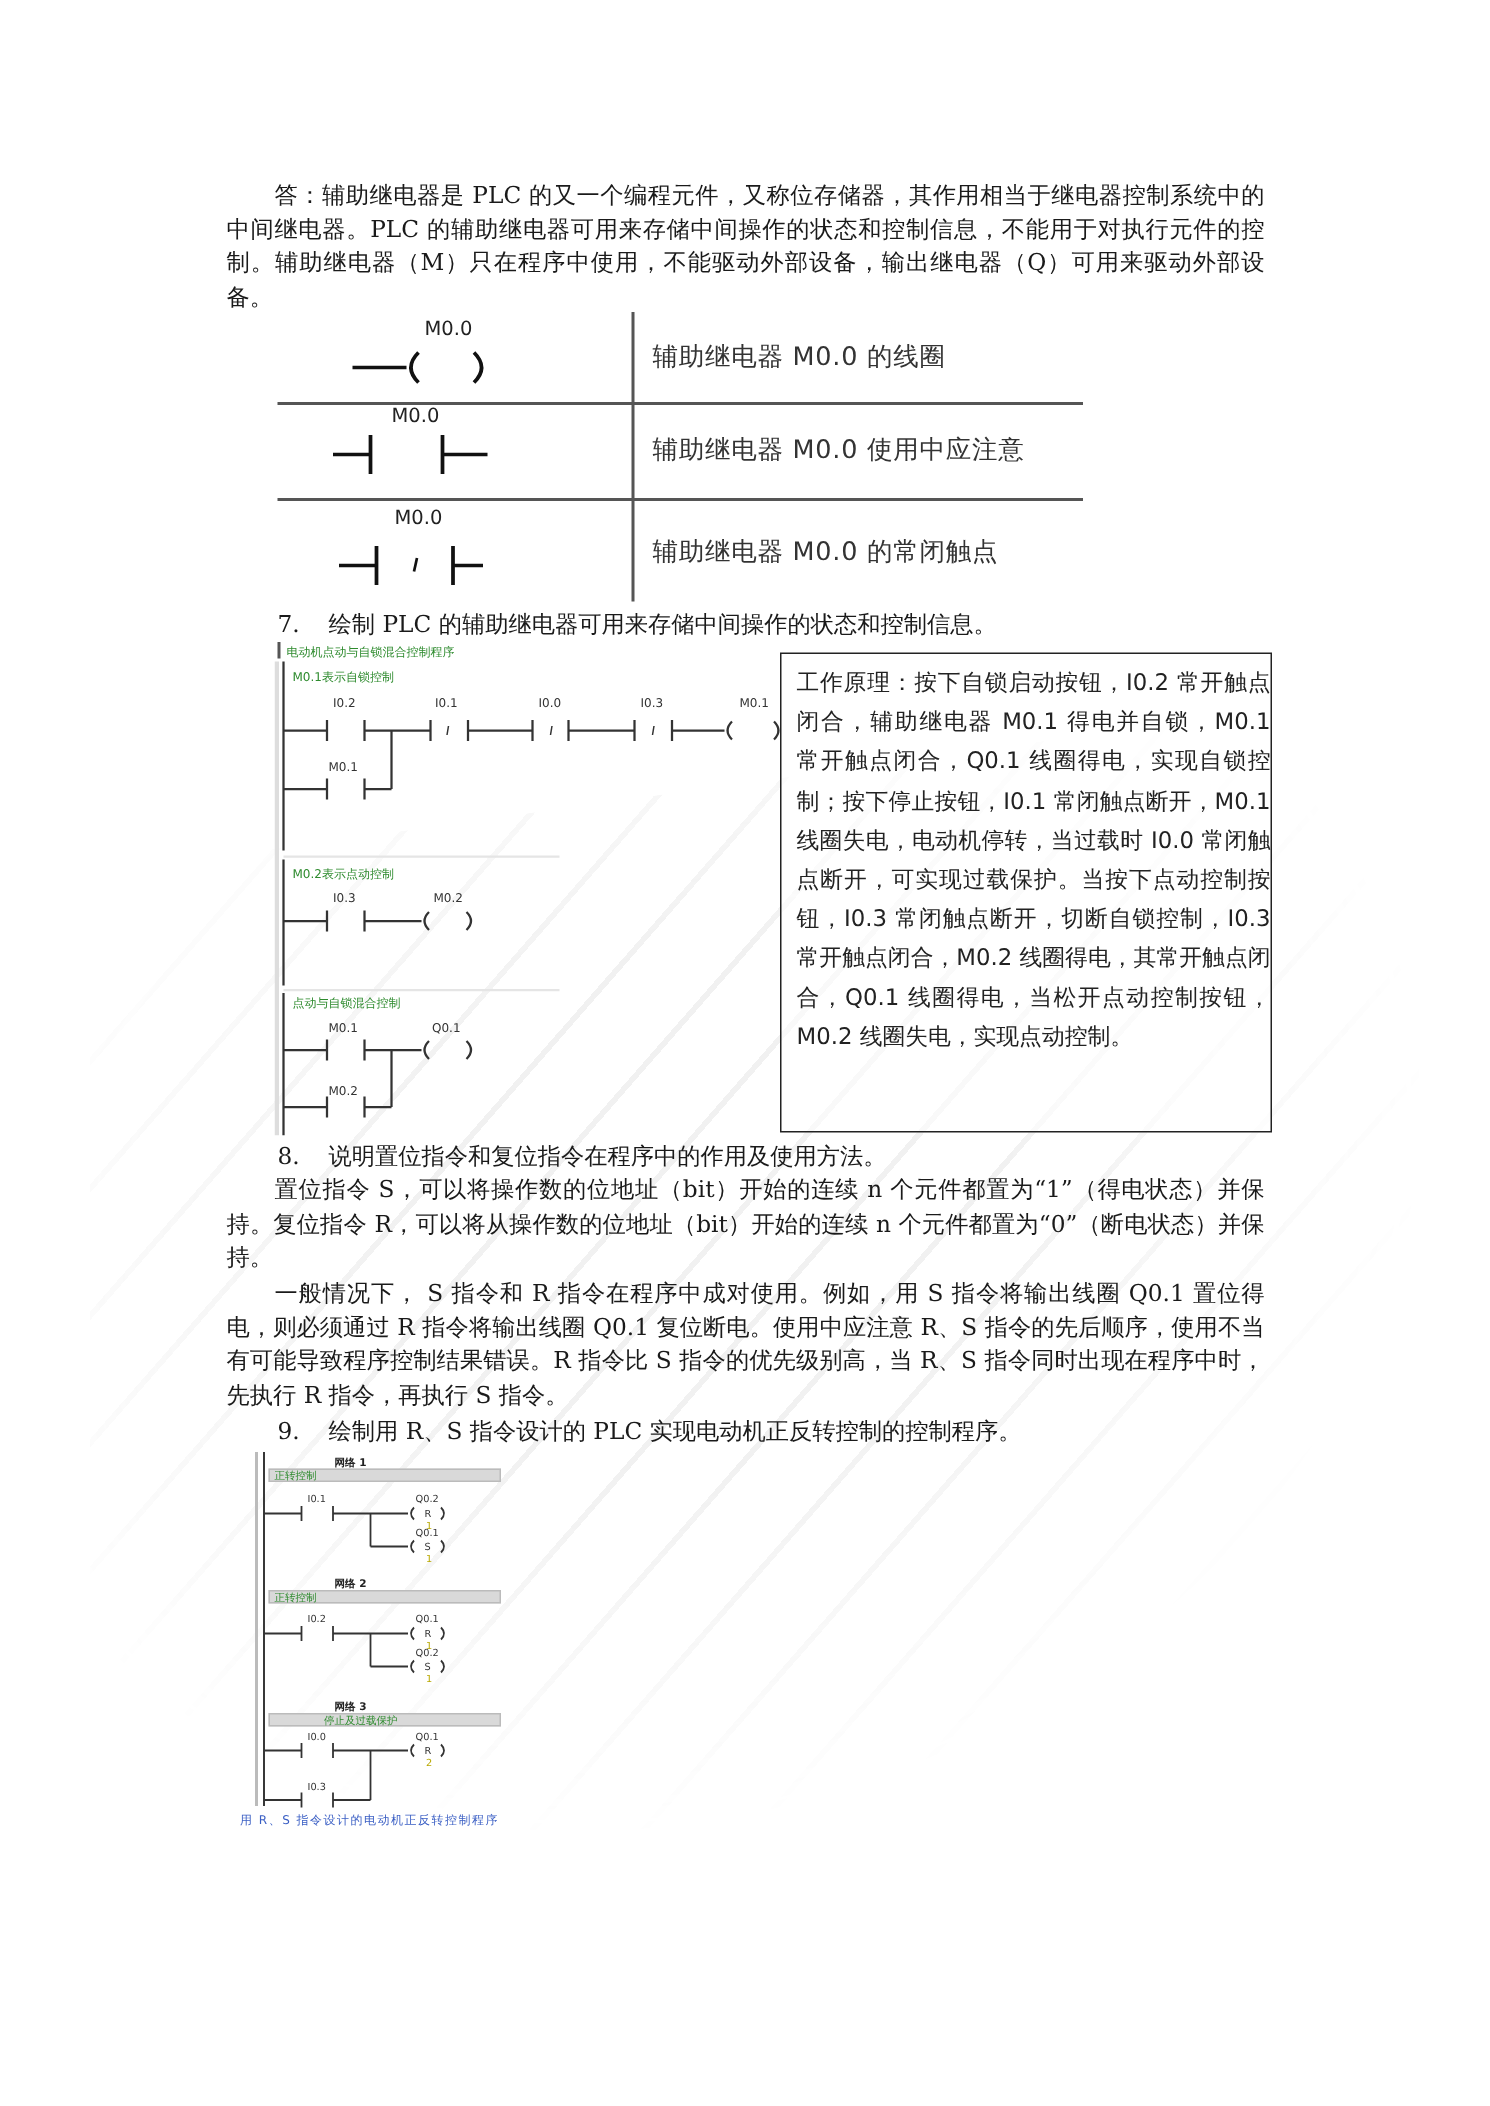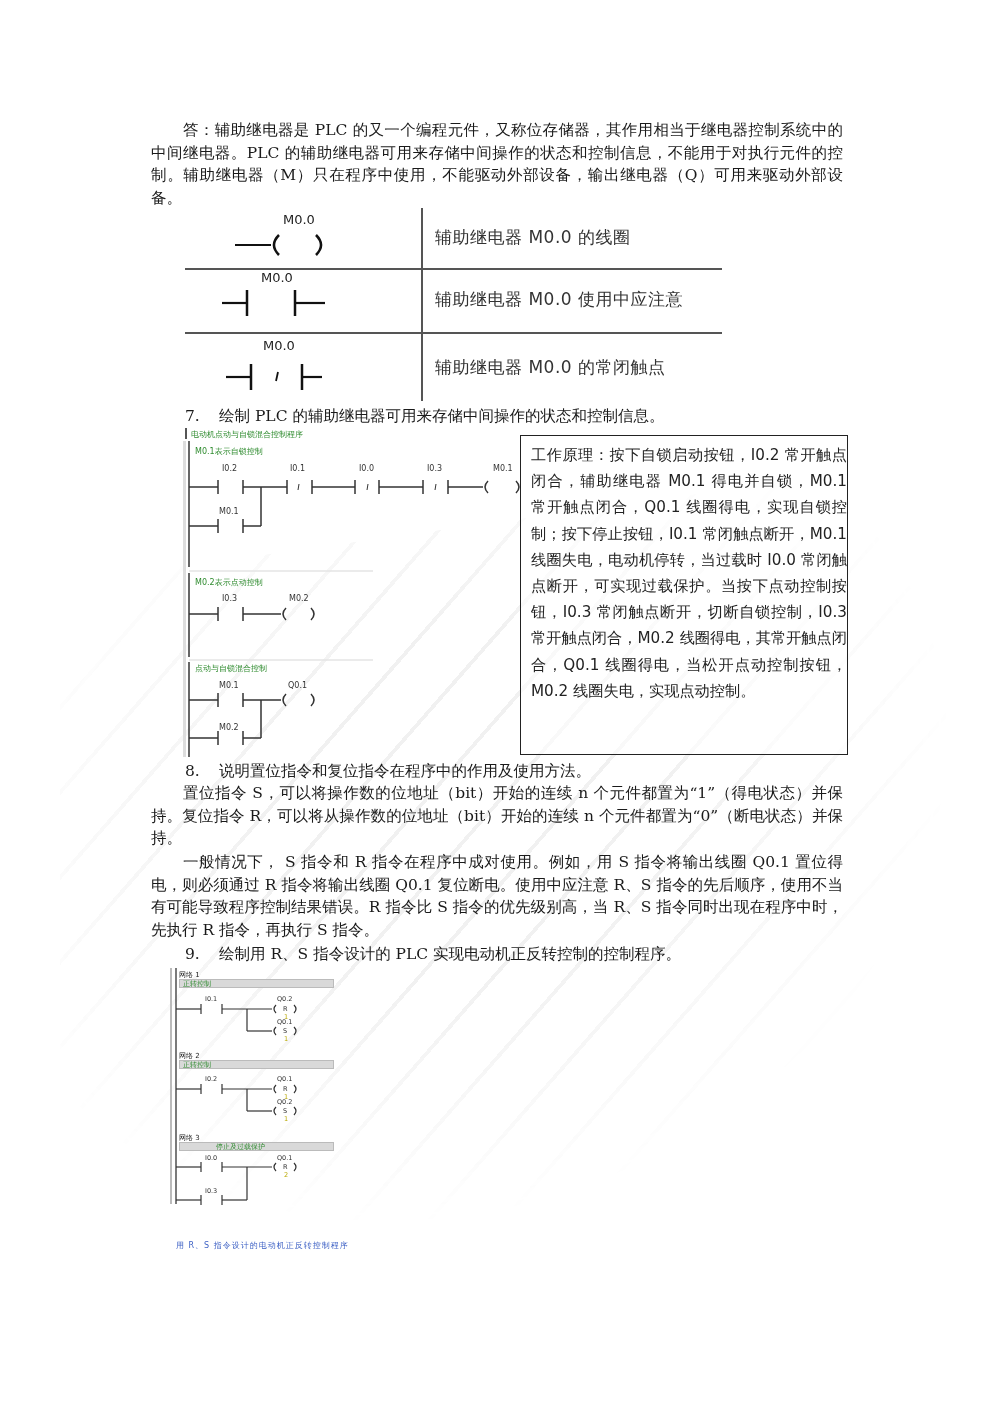--- a/index.html
+++ b/index.html
@@ -35,25 +35,25 @@
     .lad-title { position: absolute; font-family: "DejaVu Sans", sans-serif; font-size: 8px; color: #2e8b2e; white-space: nowrap; }
     .lad-lbl { position: absolute; font-family: "DejaVu Sans", sans-serif; font-size: 8px; color: #333; white-space: nowrap; }
 
     .principle-box {
       position: absolute; left: 520px; top: 435px; width: 316px; height: 312px;
       border: 1.2px solid #222; padding: 6px 0 0 10px; box-sizing: content-box;
       font-family: "DejaVu Sans", sans-serif; font-size: 15.2px; line-height: 26.2px; color: #222;
       text-align: justify; background: rgba(255,255,255,0.6);
     }
 
-    .net-title { position: absolute; font-family: "DejaVu Sans", sans-serif; font-size: 7px; font-weight: normal; color: #222; }
+    .net-title { position: absolute; font-family: "DejaVu Sans", sans-serif; font-size: 7px; font-weight: bold; color: #222; margin-left: 44px; }
     .net-bar { position: absolute; height: 9px; background: #d9d9d9; border: 1px solid #bbb; font-family: "DejaVu Sans", sans-serif; font-size: 7px; color: #2e8b2e; line-height: 9px; padding-left: 3px; box-sizing: border-box; }
     .small-lbl { position: absolute; font-family: "DejaVu Sans", sans-serif; font-size: 6.5px; color: #333; }
     .small-n { position: absolute; font-family: "DejaVu Sans", sans-serif; font-size: 6.5px; color: #b8a800; }
-    .caption { position: absolute; left: 176px; top: 1208px; font-family: "DejaVu Sans", sans-serif; font-size: 8px; color: #3b5fc4; letter-spacing: 1px; margin-top: 32px; }
+    .caption { position: absolute; left: 160px; top: 1208px; font-family: "DejaVu Sans", sans-serif; font-size: 8px; color: #3b5fc4; letter-spacing: 1px; }
   </style>
 </head>
 <body>
 
 <div class="watermark"></div>
 
 <div class="para indent" style="top:119px;">答：辅助继电器是 PLC 的又一个编程元件，又称位存储器，其作用相当于继电器控制系统中的中间继电器。PLC 的辅助继电器可用来存储中间操作的状态和控制信息，不能用于对执行元件的控制。辅助继电器（M）只在程序中使用，不能驱动外部设备，输出继电器（Q）可用来驱动外部设备。</div>
 
 <div class="symtable">
   <div class="vline"></div>

